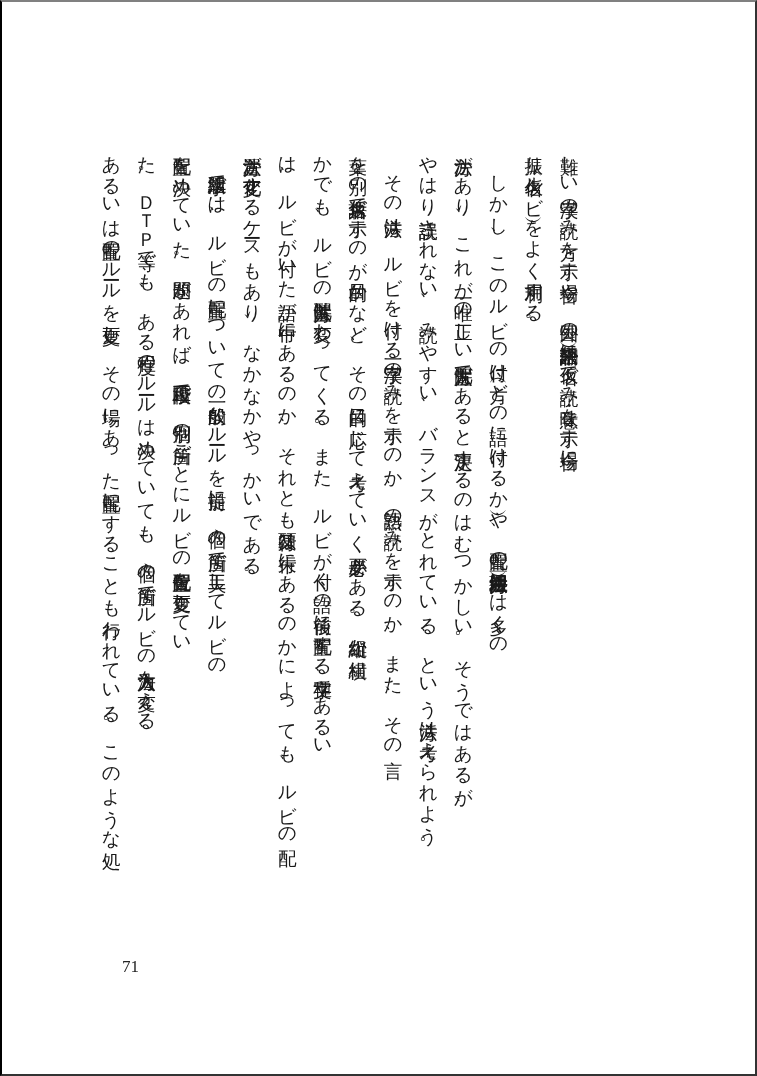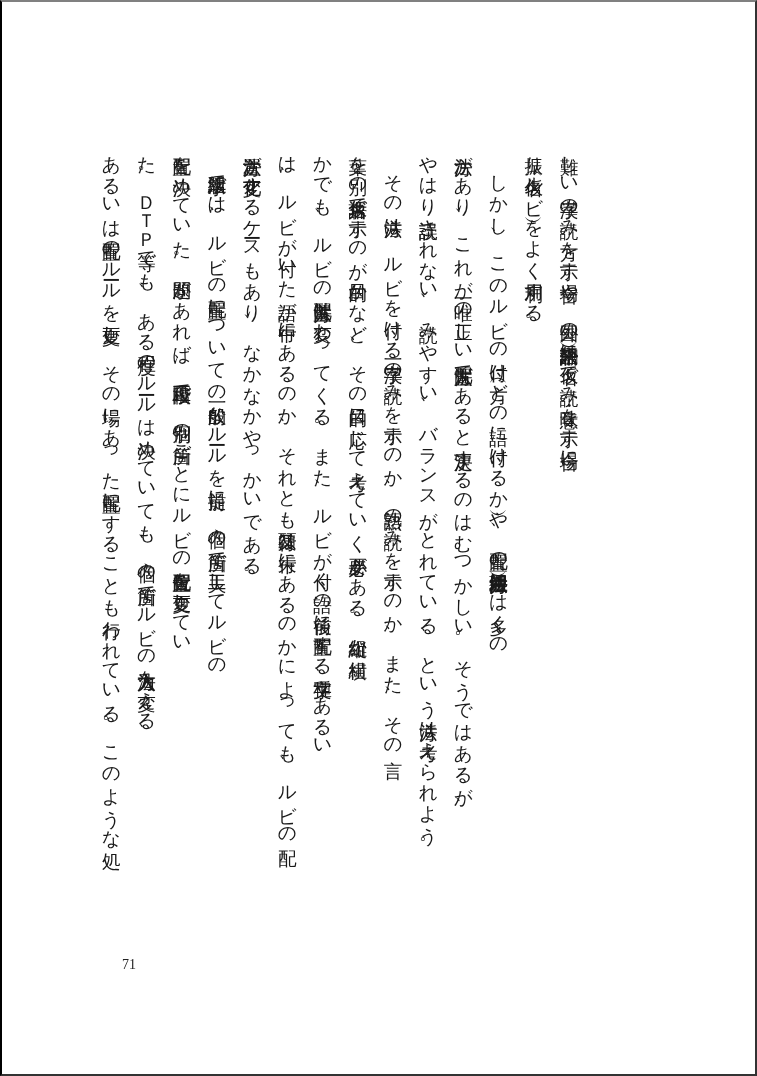--- a/index.html
+++ b/index.html
@@ -25,21 +25,21 @@
     line-height:35.2px;
     color:#1a1a1a;
     letter-spacing:0;
   }
   .line { display:block; white-space:nowrap; }
   .indent { padding-top:18.6px; }
   .folio {
     position:absolute;
     left:120px; top:955px;
     font-family:"Liberation Serif", "DejaVu Serif", serif;
-    font-size:14px;
+    font-size:17px;
     color:#222222;
   }
 </style>
 </head>
 <body>
 
 <div class="page">
   <div class="textblock">
     <span class="line">難しい漢字の読み方を示す場合や、外国の翻訳語（外来語）に仮名で読み・意味を示す場合に、</span>
     <span class="line">振り仮名（ルビ）をよく利用する。</span>

